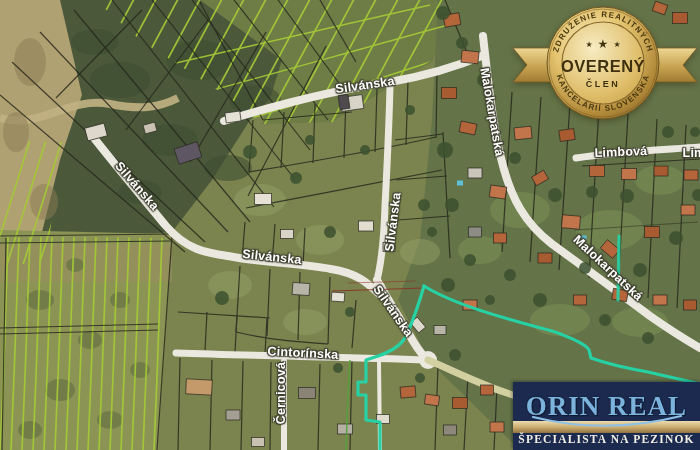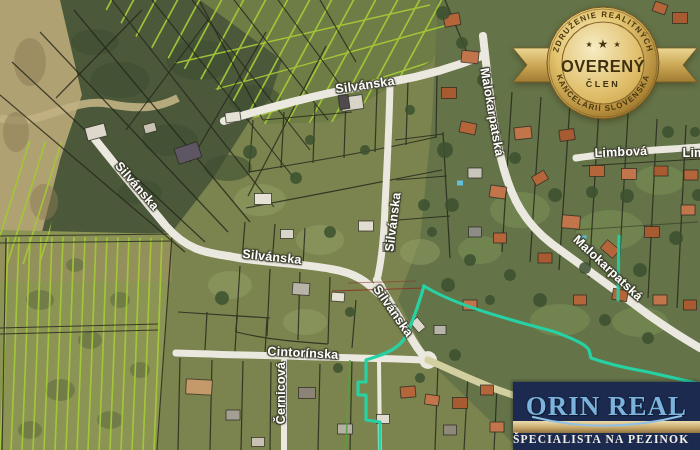--- a/index.html
+++ b/index.html
@@ -28,21 +28,21 @@
     position:absolute;top:9px;left:0;right:0;text-align:center;
     font:700 27px "Liberation Serif",serif;letter-spacing:1px;color:#7cb3dc;
     text-shadow:1px 1px 0 #0e1830,0 0 2px #0e1830;
   }
   .logo-band{
     position:absolute;top:39px;left:0;right:0;height:12px;
     background:linear-gradient(#ecdcae,#c9a96c 55%,#8f7340);
   }
   .logo-swoosh{position:absolute;top:31px;left:0;}
   .logo-tagline{
-    position:absolute;top:51px;left:0;right:0;
+    position:absolute;top:51px;left:0;right:0;text-align:center;
     font:700 11.5px "Liberation Serif",serif;letter-spacing:1.2px;color:#f2efe6;
   }
 </style>
 </head>
 <body>
 
 <div class="stage">
 
   <svg class="map-svg" width="700" height="450" viewBox="0 0 700 450">
     <defs>

